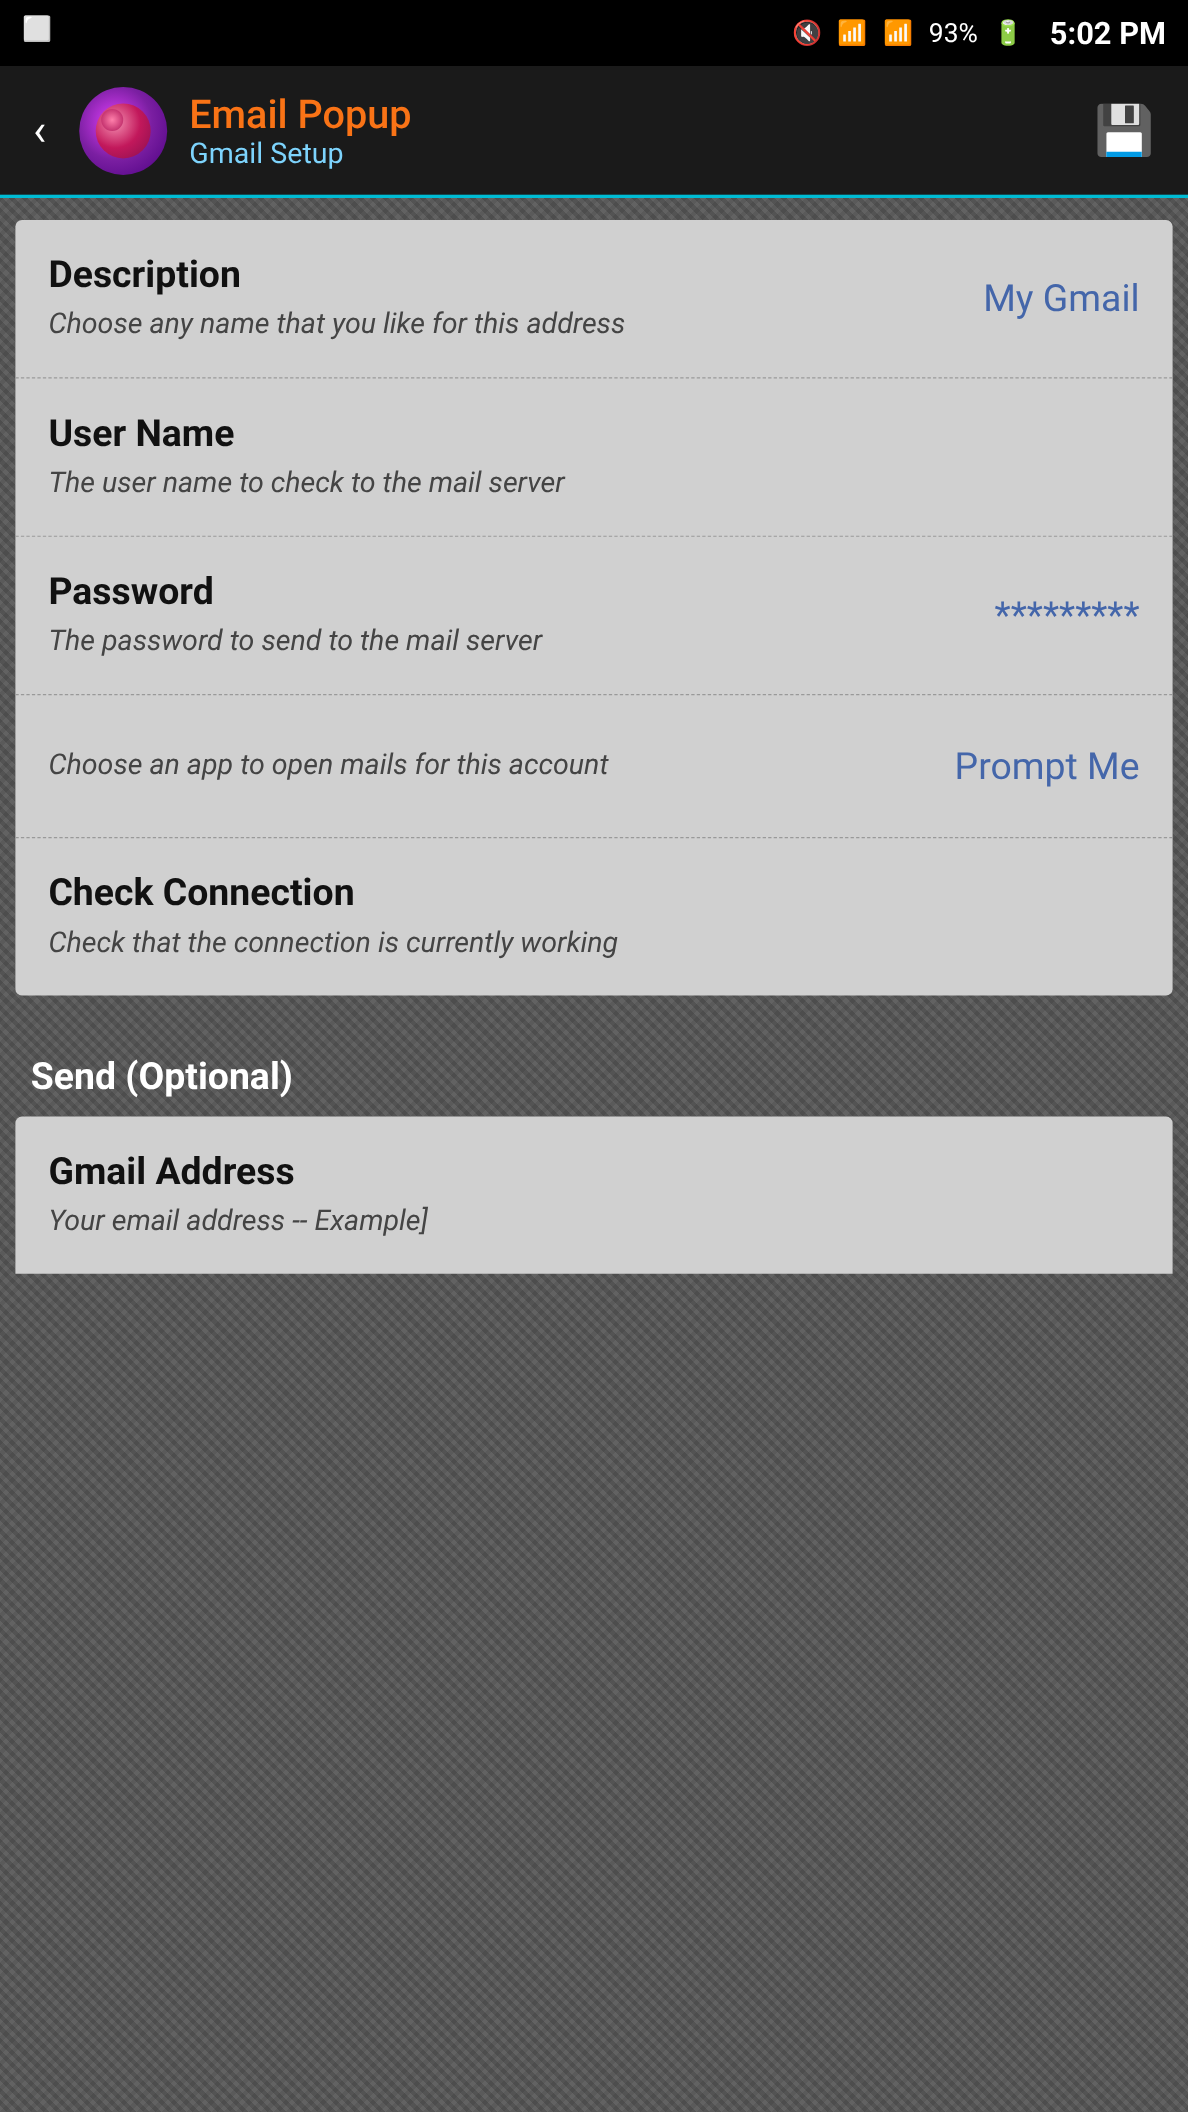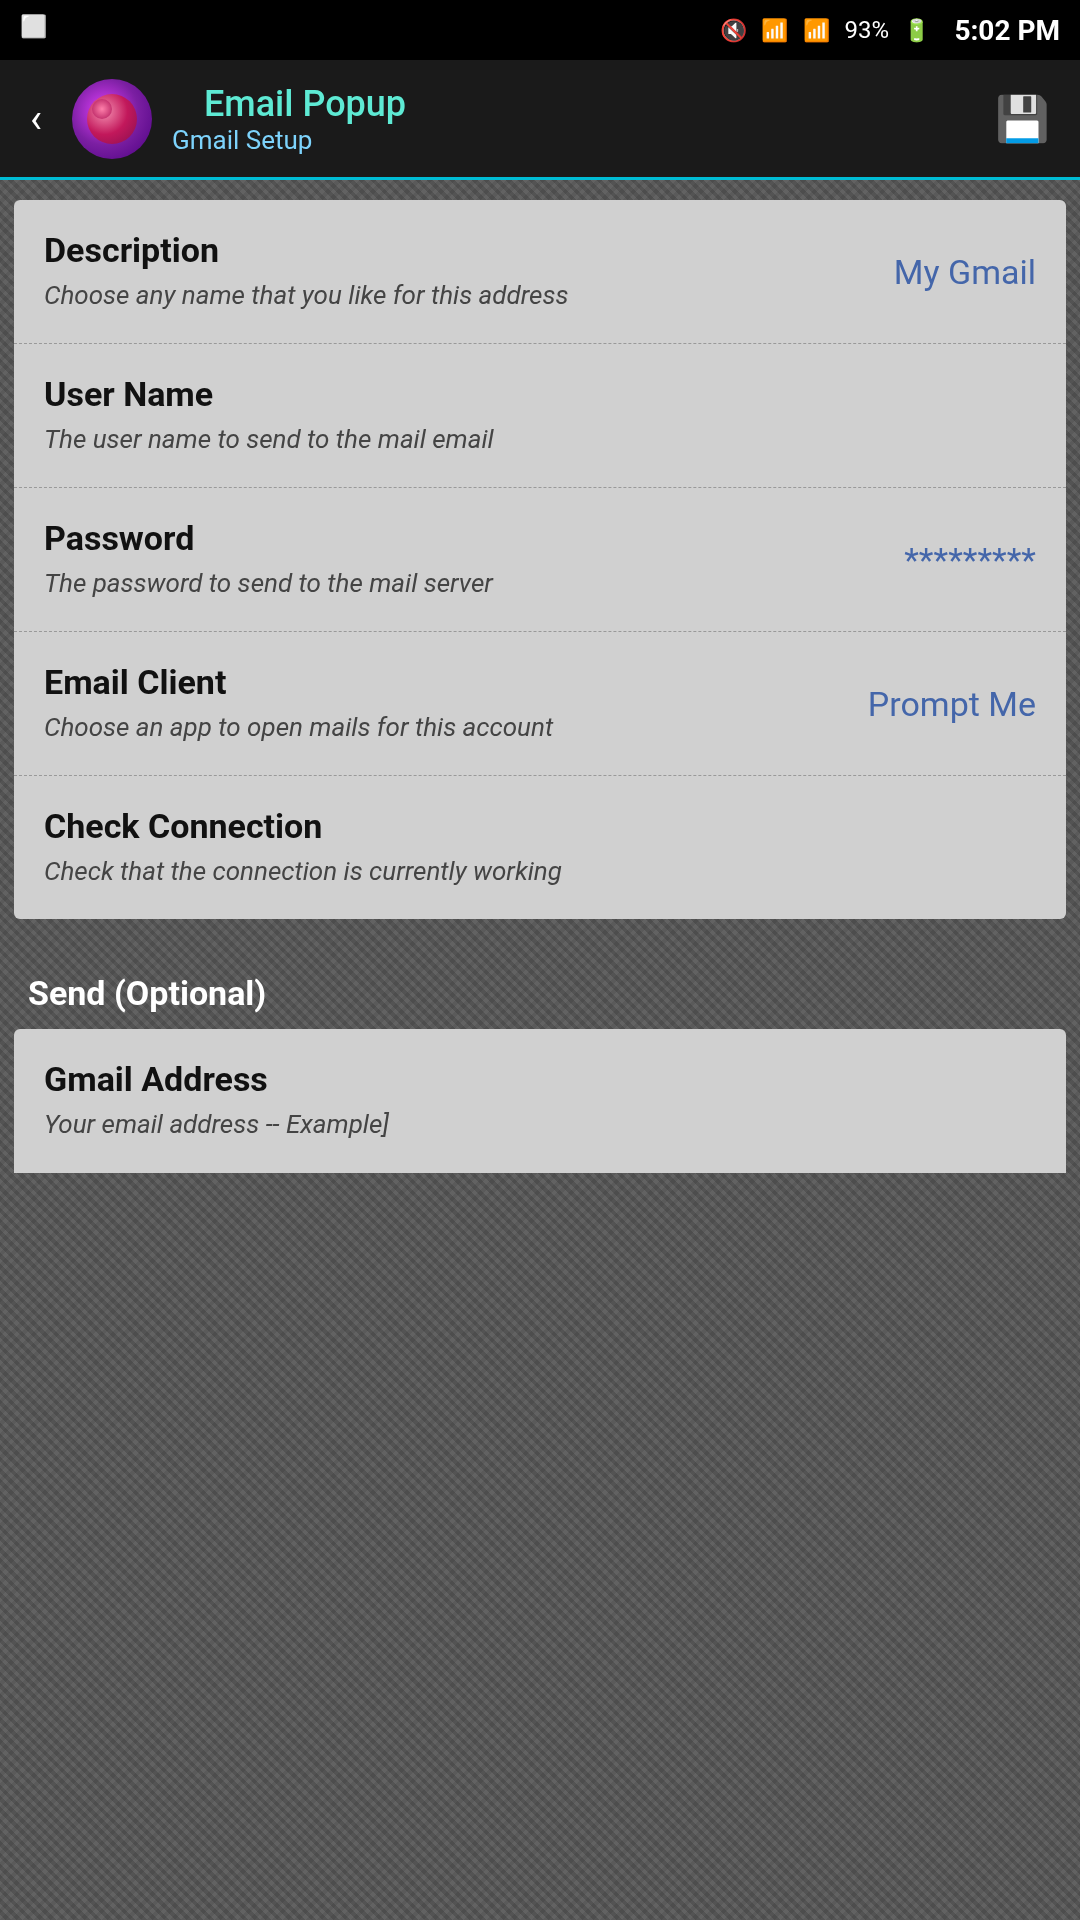--- a/index.html
+++ b/index.html
@@ -96,24 +96,23 @@
       border-radius: 50%;
       top: 5px;
       left: 5px;
     }
 
     .app-bar-titles {
       flex: 1;
     }
 
     .app-bar-title {
-      color: #5eead4;
+      color: #f97316;
       font-size: 36px;
       font-weight: 500;
-      margin-left: 32px;
     }
 
     .app-bar-subtitle {
       color: #7dd3fc;
       font-size: 26px;
     }
 
     .app-bar-save {
       color: #fff;
       font-size: 44px;
@@ -251,37 +250,36 @@
       <div class="settings-item-left">
         <div class="settings-item-title">Description</div>
         <div class="settings-item-desc">Choose any name that you like for this address</div>
       </div>
       <div class="settings-item-value">My Gmail</div>
     </div>
 
     <div class="settings-item">
       <div class="settings-item-left">
         <div class="settings-item-title">User Name</div>
-        <div class="settings-item-desc">The user name to send to the mail email</div>
+        <div class="settings-item-desc">The user name to check to the mail server</div>
       </div>
       <div class="settings-item-value"></div>
     </div>
 
     <div class="settings-item">
       <div class="settings-item-left">
         <div class="settings-item-title">Password</div>
         <div class="settings-item-desc">The password to send to the mail server</div>
       </div>
       <div class="settings-item-value">*********</div>
     </div>
 
 
     <div class="settings-item">
       <div class="settings-item-left">
-        <div class="settings-item-title">Email Client</div>
         <div class="settings-item-desc">Choose an app to open mails for this account</div>
       </div>
       <div class="settings-item-value">Prompt Me</div>
     </div>
 
     <div class="settings-item">
       <div class="settings-item-left">
         <div class="settings-item-title">Check Connection</div>
         <div class="settings-item-desc">Check that the connection is currently working</div>
       </div>

